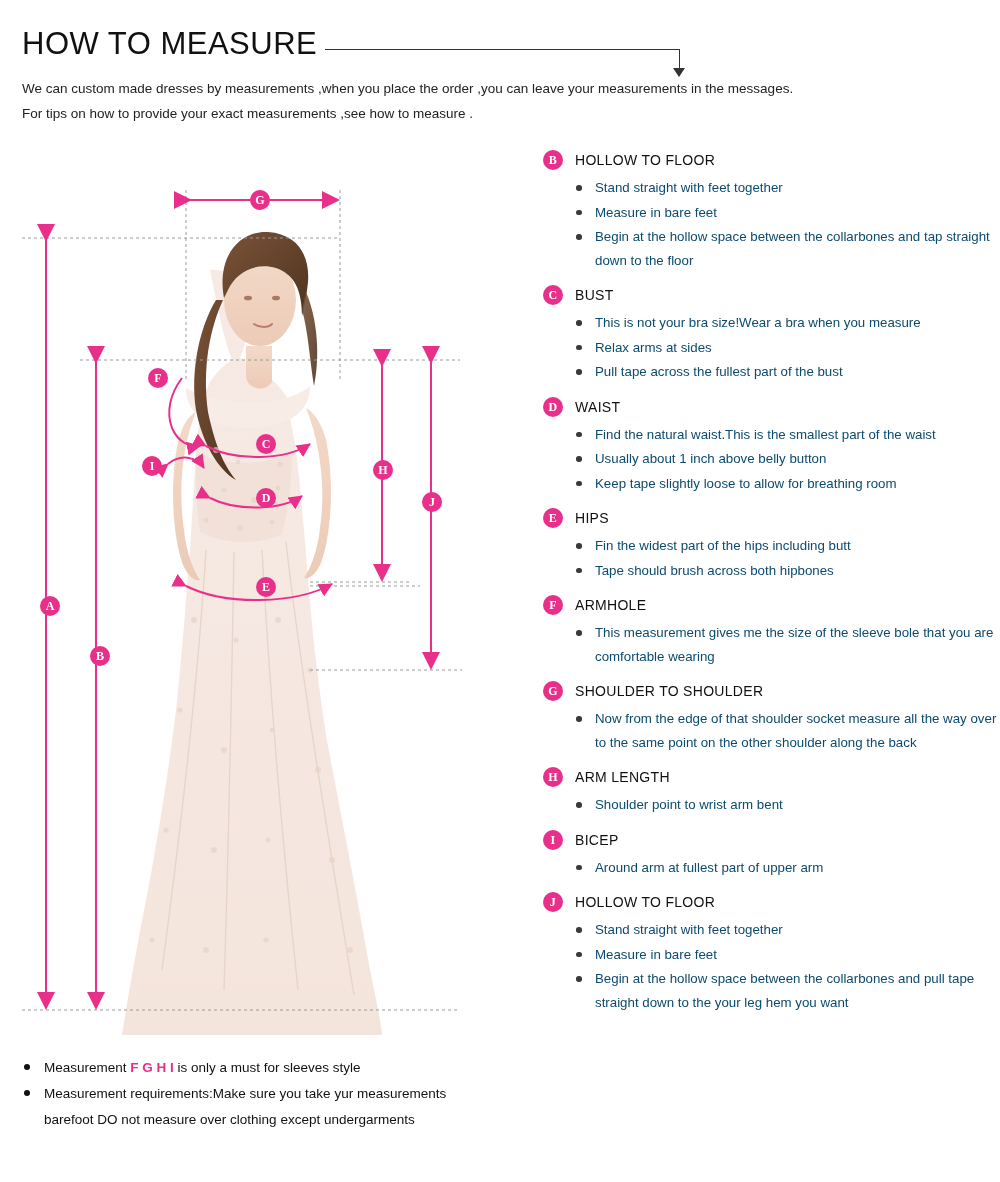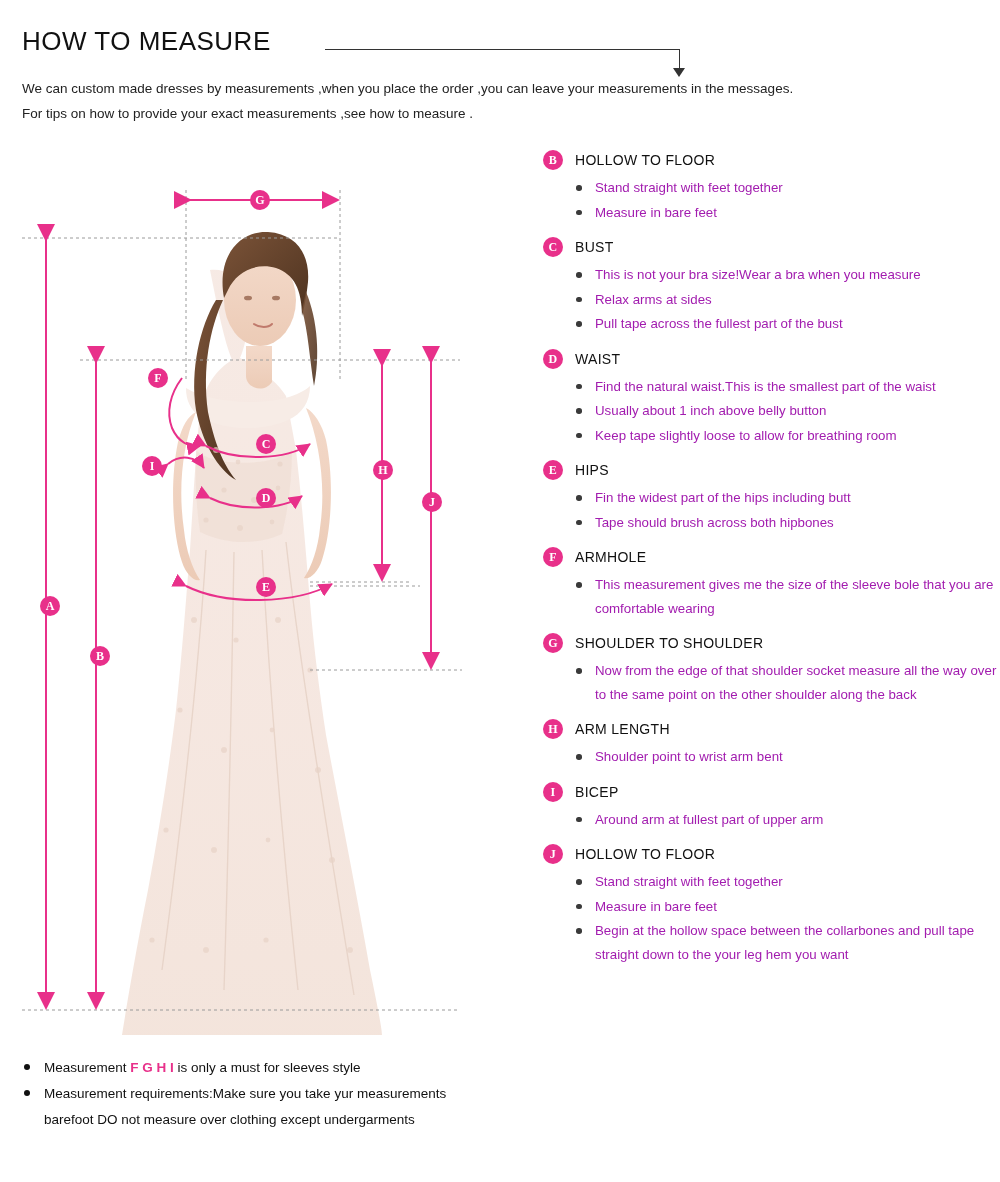--- a/index.html
+++ b/index.html
@@ -19,21 +19,21 @@
     position: relative;
     width: 1000px;
     height: 1182px;
   }
 
   
   .title {
     position: absolute;
     left: 22px;
     top: 26px;
-    font-size: 26px;
+    font-size: 31px;
     letter-spacing: 0.5px;
     color: #111;
     font-weight: 400;
   }
   .title-rule {
     position: absolute;
     left: 325px;
     top: 49px;
     width: 355px;
     height: 1px;
@@ -137,21 +137,21 @@
     font-weight: bold;
     line-height: 20px;
     text-align: center;
     font-family: "Liberation Serif", serif;
   }
   .item {
     position: relative;
     padding-left: 52px;
     font-size: 13.3px;
     line-height: 23.5px;
-    color: #a21caf;
+    color: #0c4a6e;
     margin-bottom: 1px;
   }
   .item .b {
     position: absolute;
     left: 33px; top: 9px;
     width: 5.5px; height: 5.5px;
     border-radius: 50%;
     background: #3a3a3a;
   }
 </style>
@@ -343,20 +343,21 @@
 
   <div class="rightcol">
 
     <div class="sect">
       <div class="sect-head">
         <span class="badge2">B</span>
         <span>HOLLOW TO FLOOR</span>
       </div>
       <div class="item"><span class="b"></span><span>Stand straight with feet together</span></div>
       <div class="item"><span class="b"></span><span>Measure in bare feet</span></div>
+      <div class="item"><span class="b"></span><span>Begin at the hollow space between the  collarbones and tap straight down to the floor</span></div>
     </div>
 
     <div class="sect">
       <div class="sect-head">
         <span class="badge2">C</span>
         <span>BUST</span>
       </div>
       <div class="item"><span class="b"></span><span>This is not your bra size!Wear a bra when you measure</span></div>
       <div class="item"><span class="b"></span><span>Relax arms at sides</span></div>
       <div class="item"><span class="b"></span><span>Pull tape across the fullest part of the bust</span></div>

